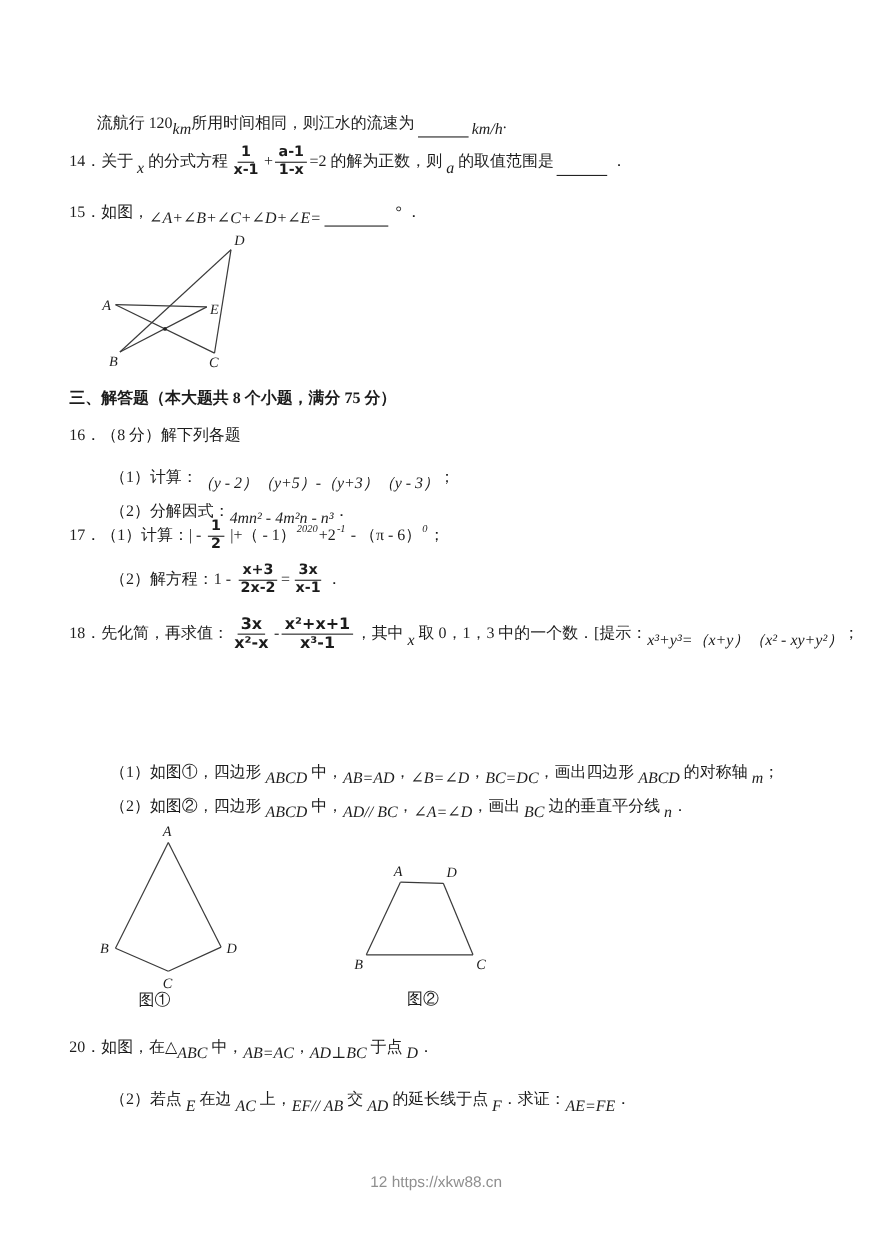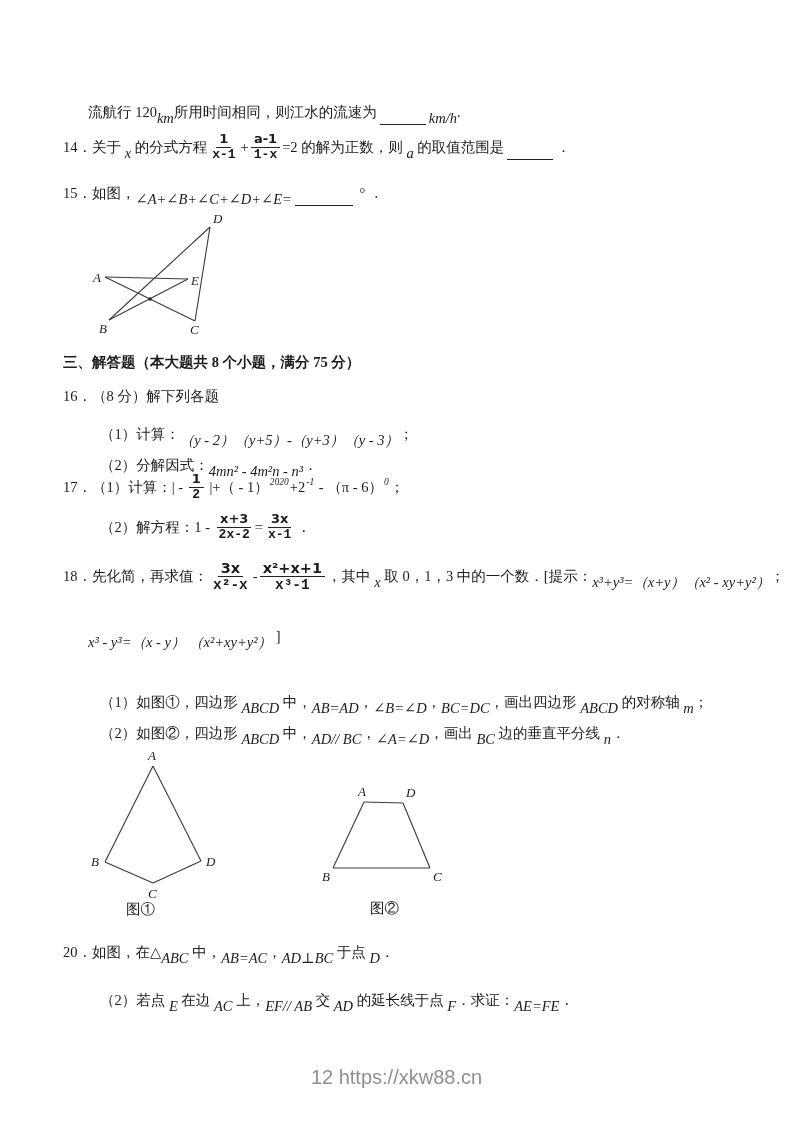--- a/index.html
+++ b/index.html
@@ -34,21 +34,21 @@
     display:inline-flex;
     flex-direction:column;
     align-items:center;
     margin:0 2px;
     font-family:"DejaVu Sans","Liberation Sans",sans-serif;
     font-weight:600;
     font-size:13px;
     line-height:1.12;
   }
   .frac .num{display:block;padding:0 3px;border-bottom:1.4px solid #222;}
-  .frac .den{display:block;padding:0 3px;font-family:Liberation Mono, monospace;}
+  .frac .den{display:block;padding:0 3px;}
   .frac.big{font-size:14.5px;}
   .blank{
     display:inline-block;
     height:1em;
     border-bottom:1px solid #222;
     margin:0 3px;
     transform:translateY(5px);
   }
   svg.fig{position:absolute;overflow:visible;}
   svg.fig text{
@@ -60,21 +60,21 @@
   svg.fig text.caption{
     font-style:normal;
     font-size:14.5px;
   }
   .footer{
     position:absolute;
     left:0;right:0;
     top:1066px;
     text-align:center;
     font-family:"Liberation Sans","DejaVu Sans",sans-serif;
-    font-size:20px;
+    font-size:14px;
     color:#8f8f8f;
   }
 </style>
 </head>
 <body>
 
 <div class="page">
 
   <div class="line" style="left:88px;top:96px"><span>流航行 120</span><span class="it">km</span><span>所用时间相同，则江水的流速为</span><span class="blank" style="width: 46px;"></span><span class="it">km/h</span><span>.</span></div>
 
@@ -101,21 +101,20 @@
   <div class="line" style="left:63px;top:352px"><span class="bold">三、解答题（本大题共 8 个小题，满分 75 分）</span></div>
 
   <div class="line" style="left:63px;top:386px"><span>16．（8 分）解下列各题</span></div>
   <div class="line" style="left:100px;top:418px"><span>（1）计算：</span><span class="it">（y - 2）（y+5）-（y+3）（y - 3）</span><span>；</span></div>
   <div class="line" style="left:100px;top:449px"><span>（2）分解因式：</span><span class="it">4mn² - 4m²n - n³</span><span>．</span></div>
 
   <div class="line" style="left:63px;top:472px"><span>17．（1）计算：| - </span><span class="frac"><span class="num">1</span><span class="den">2</span></span><span> |+（ - 1）</span><sup>2020</sup><span>+2</span><sup>-1</sup><span> - （π - 6）</span><sup>0</sup><span>；</span></div>
   <div class="line" style="left:100px;top:512px"><span>（2）解方程：1 - </span><span class="frac"><span class="num">x+3</span><span class="den">2x-2</span></span><span>=</span><span class="frac"><span class="num">3x</span><span class="den">x-1</span></span><span>．</span></div>
 
   <div class="line" style="left:63px;top:560px"><span>18．先化简，再求值：</span><span class="frac big"><span class="num">3x</span><span class="den">x²-x</span></span><span>-</span><span class="frac big"><span class="num">x²+x+1</span><span class="den">x³-1</span></span><span>，其中 </span><span class="it">x</span><span> 取 0，1，3 中的一个数．[提示：</span><span class="it">x³+y³=（x+y）（x² - xy+y²）</span><span>；</span></div>
-  <div class="line" style="left:88px;top:620px"><span class="it">x³ - y³=（x - y） （x²+xy+y²）</span><span> ]</span></div>
 
   <div class="line" style="left:100px;top:686px"><span>（1）如图①，四边形 </span><span class="it">ABCD</span><span> 中，</span><span class="it">AB=AD</span><span>，</span><span class="it">∠B=∠D</span><span>，</span><span class="it">BC=DC</span><span>，画出四边形 </span><span class="it">ABCD</span><span> 的对称轴 </span><span class="it">m</span><span>；</span></div>
   <div class="line" style="left:100px;top:717px"><span>（2）如图②，四边形 </span><span class="it">ABCD</span><span> 中，</span><span class="it">AD// BC</span><span>，</span><span class="it">∠A=∠D</span><span>，画出 </span><span class="it">BC</span><span> 边的垂直平分线 </span><span class="it">n</span><span>．</span></div>
 
   <svg class="fig" style="left:88px;top:748px" width="135" height="172" viewBox="0 0 135 172">
     <g stroke="#3a3a3a" stroke-width="1.1" fill="none">
       <line x1="65" y1="18" x2="17" y2="114"></line>
       <line x1="17" y1="114" x2="65" y2="135"></line>
       <line x1="65" y1="135" x2="113" y2="113"></line>
       <line x1="113" y1="113" x2="65" y2="18"></line>

